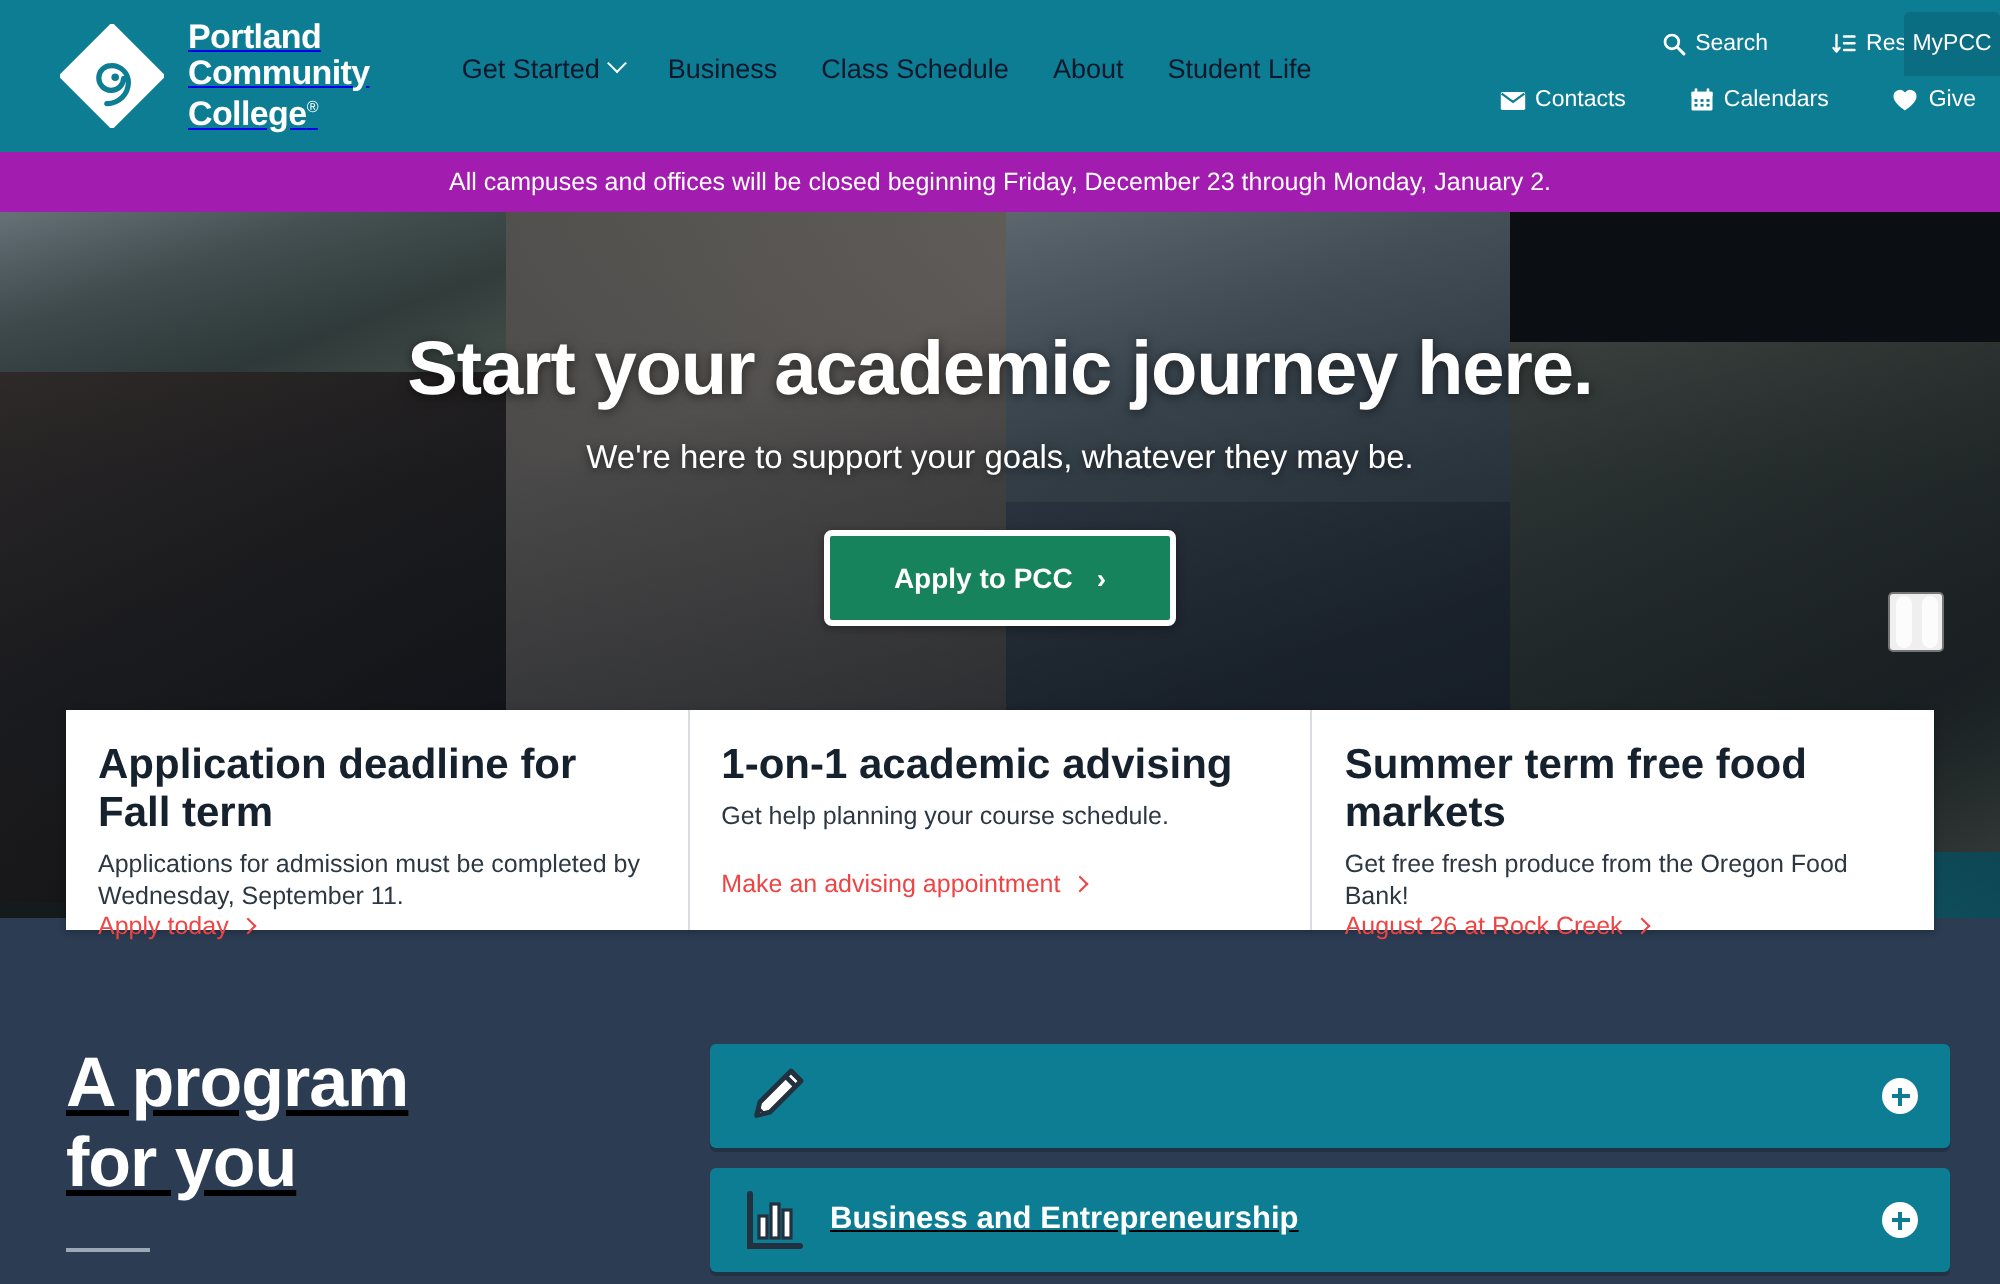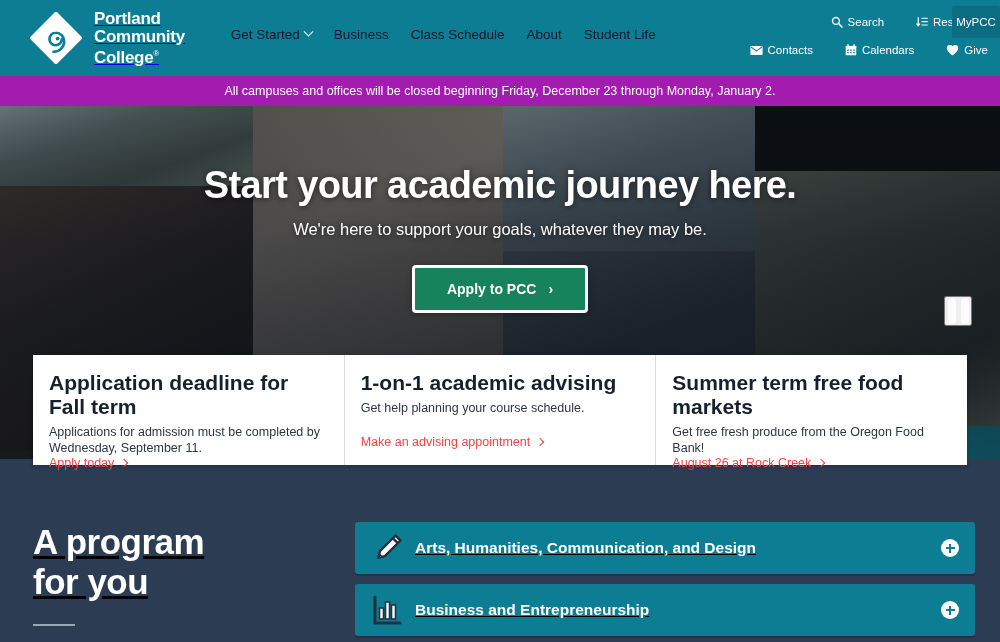--- a/index.html
+++ b/index.html
@@ -419,21 +419,20 @@
 
       <a class="prog-bar" href="#">
         <span class="prog-ico">
           <svg width="34" height="34" viewBox="0 0 34 34">
             <path d="M24.5 4.5l5 5-15.6 15.6-6.6 1.6 1.6-6.6z" fill="#ffffff" stroke="#22313f" stroke-width="2.4" stroke-linejoin="round"></path>
             <path d="M21.8 7.2l5 5" stroke="#22313f" stroke-width="2.4"></path>
             <path d="M24.5 4.5l5 5" stroke="#22313f" stroke-width="2.4"></path>
             <path d="M7.9 26.7l3.1-.8-2.3-2.3z" fill="#ffffff" stroke="#22313f" stroke-width="1.6"></path>
           </svg>
         </span>
-        <span class="prog-label">Arts, Humanities, Communication, and Design</span>
         <span class="plus-circle"></span>
       </a>
 
       <a class="prog-bar" href="#">
         <span class="prog-ico">
           <svg width="32" height="32" viewBox="0 0 32 32">
             <path d="M4 3v26h25" fill="none" stroke="#22313f" stroke-width="3" stroke-linecap="round"></path>
             <rect x="8.5" y="14" width="4" height="11" fill="#ffffff" stroke="#22313f" stroke-width="1.6"></rect>
             <rect x="14.5" y="8" width="4" height="17" fill="#ffffff" stroke="#22313f" stroke-width="1.6"></rect>
             <rect x="20.5" y="11" width="4" height="14" fill="#ffffff" stroke="#22313f" stroke-width="1.6"></rect>

